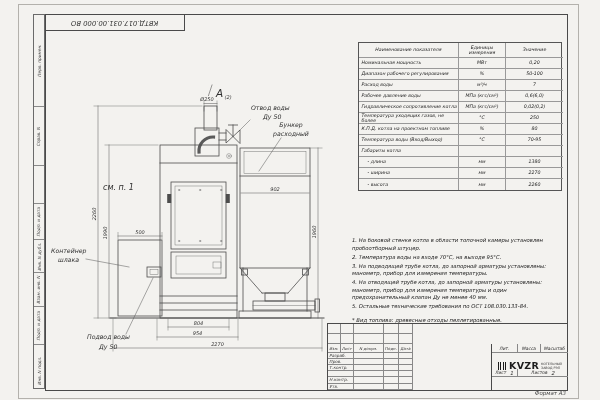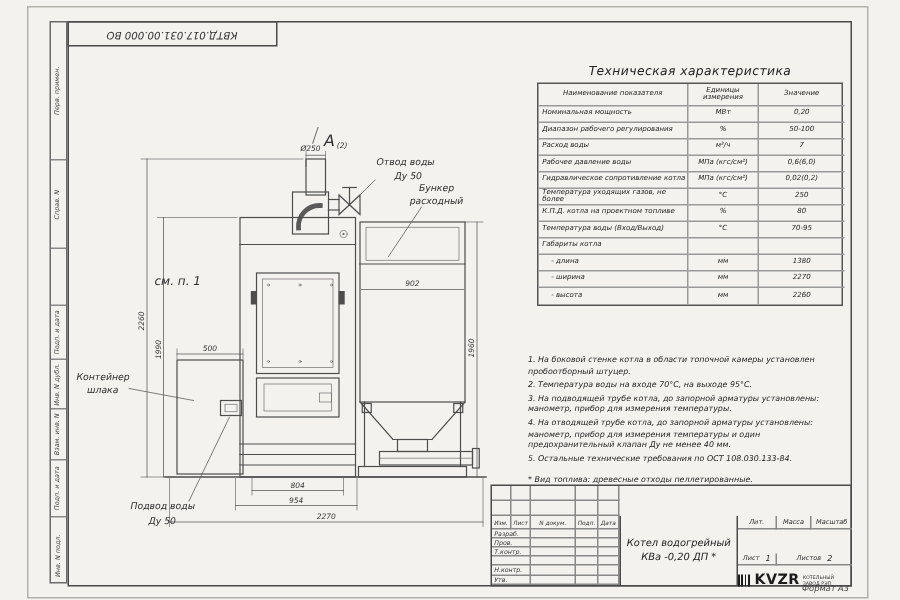--- a/index.html
+++ b/index.html
@@ -45,21 +45,21 @@
   .tb-rt .r1{position:absolute;top:0;left:0;width:76px;height:9px;display:flex;}
   .tb-rt .r1>div{border-right:1px solid #888;border-bottom:1px solid #888;font:italic 4.4px "DejaVu Sans",sans-serif;
                  display:flex;align-items:center;justify-content:center;box-sizing:border-box;}
   .tb-rt .r2{position:absolute;top:9px;left:0;width:76px;height:16px;display:flex;}
   .tb-rt .r2>div{border-right:1px solid #888;border-bottom:1px solid #888;display:flex;align-items:center;justify-content:center;
                  font:italic 6px "DejaVu Sans",sans-serif;box-sizing:border-box;}
   .tb-rt .r3{position:absolute;top:25px;left:0;width:76px;height:8px;display:flex;}
   .tb-rt .r3>div{border-right:1px solid #888;border-bottom:1px solid #888;display:flex;align-items:center;justify-content:center;
                  gap:4px;font:italic 4.4px "DejaVu Sans",sans-serif;box-sizing:border-box;}
   .tb-rt .r3 .v{font-size:5.4px;}
-  .logo{position:absolute;top:36px;left:0;width:76px;height:13px;display:flex;align-items:center;justify-content:flex-start;gap:2px;}
+  .logo{position:absolute;top:15px;left:0;width:76px;height:13px;display:flex;align-items:center;justify-content:center;gap:2px;}
   .barcode{width:9px;height:8px;background:repeating-linear-gradient(90deg,#1c1c1c 0 1px,transparent 1px 2.3px);}
   .kvzr{font:900 9.5px "DejaVu Sans",sans-serif;color:#1c1c1c;letter-spacing:.3px;font-style:normal;}
   .logocap{display:flex;flex-direction:column;font:3.2px "DejaVu Sans",sans-serif;color:#333;line-height:1.25;}
   .tb-left{left:0;top:0;width:85px;height:66px;display:grid;
            grid-template-columns:13px 13px 30px 15px 14px;
            grid-template-rows:10px 10px 9px 6px 6px 6px 6px 6.5px 6.5px;}
   .tb-left>div{border-right:1px solid #888;border-bottom:1px solid #888;box-sizing:border-box;
                font:italic 3.9px "DejaVu Sans",sans-serif;color:#333;display:flex;align-items:center;justify-content:center;
                overflow:hidden;white-space:nowrap;}
   .tb-left>.rl{grid-column:1/3;justify-content:flex-start;padding-left:1.5px;font-size:4.2px;}
@@ -232,21 +232,20 @@
         <text class="lb" x="58" y="262">шлака</text>
         <path d="M86,259 L129,267" stroke="#555" stroke-width=".5" fill="none" marker-end="url(#arrE)"></path>
         <text class="lb" x="87" y="339">Подвод воды</text>
         <text class="lb" x="99" y="349">Ду 50</text>
         <path d="M126,334 L153,278" stroke="#555" stroke-width=".5" fill="none" marker-end="url(#arrE)"></path>
       </g>
     </g>
   </svg>
 
   <div class="tc">
-    <div class="tc-title">Техническая характеристика</div>
     <div class="tgrid">
       <div class="th">Наименование показателя</div>
       <div class="th">Единицы измерения</div>
       <div class="th">Значение</div>
 
       <div class="td nm">Номинальная мощность</div>
       <div class="td">МВт</div>
       <div class="td">0,20</div>
       <div class="td nm">Диапазон рабочего регулирования</div>
       <div class="td">%</div>
@@ -330,24 +329,20 @@
         <div></div>
         <div></div>
         <div></div>
       <div class="rl">Утв.</div>
         <div></div>
         <div></div>
         <div></div>
     </div>
 
 
-    <div class="abs tb-name">
-      <div>Котел водогрейный</div>
-      <div>КВа -0,20  ДП *</div>
-    </div>
 
     <div class="abs tb-rt">
       <div class="r1">
         <div style="width:26px">Лит.</div>
         <div style="width:23px">Масса</div>
         <div style="width:27px;border-right:none">Масштаб</div>
       </div>
       <div class="r3">
         <div style="width:26px">
           <span>Лист</span>

